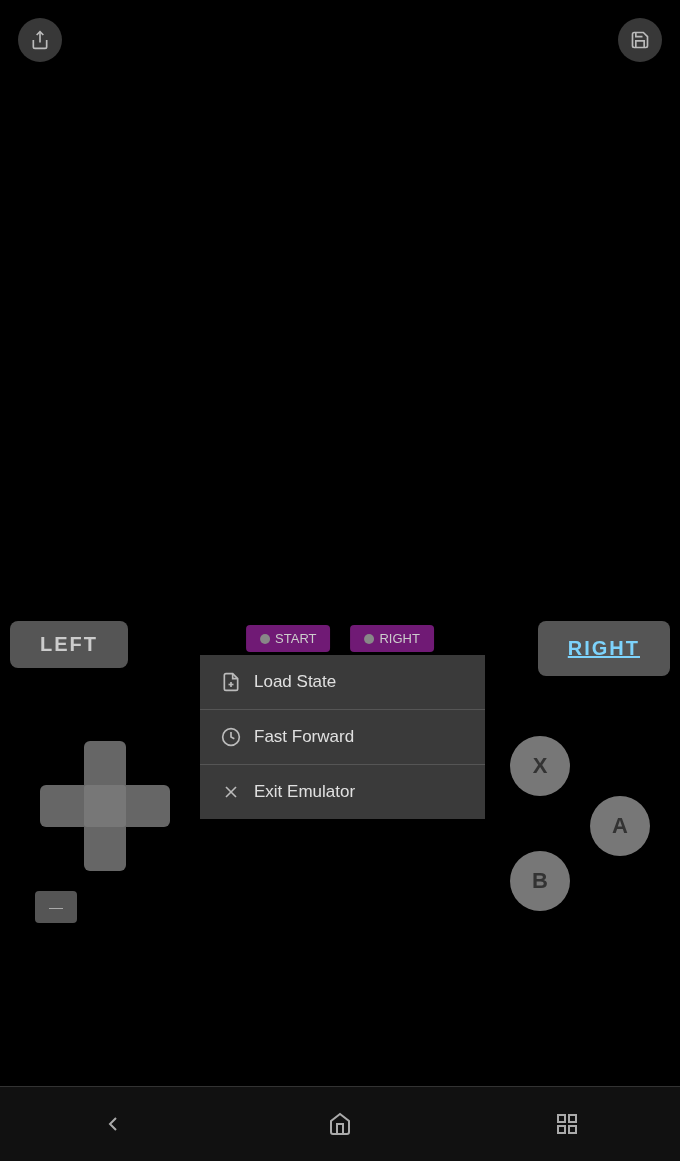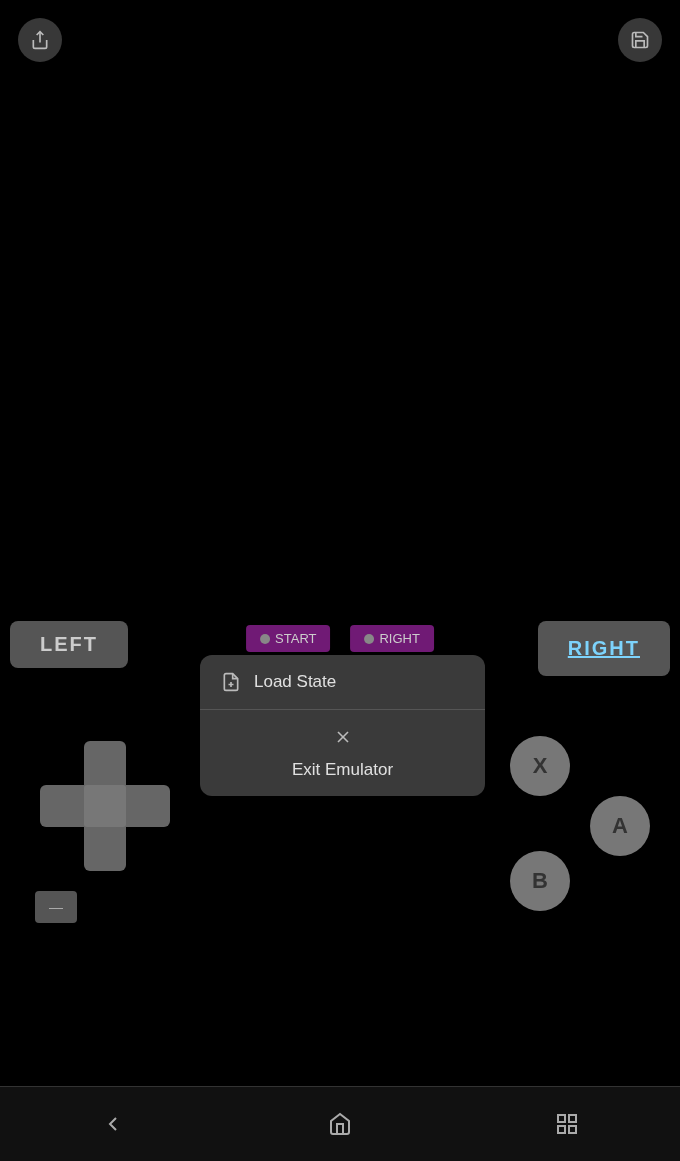--- a/index.html
+++ b/index.html
@@ -206,37 +206,36 @@
       justify-content: center;
     }
 
     
     .menu-overlay {
       position: absolute;
       left: 200px;
       top: 655px;
       width: 285px;
       background: #3a3a3a;
-      border-radius: 12px;
+      border-radius: 0;
       z-index: 100;
       overflow: hidden;
     }
     .menu-item {
       display: flex;
       align-items: center;
       gap: 12px;
       padding: 16px 20px;
       border-bottom: 1px solid #555;
       cursor: pointer;
       color: #e0e0e0;
       font-size: 17px;
     }
     .menu-item:last-child {
       border-bottom: none;
-      flex-direction: column;
     }
     .menu-item.highlighted {
       background: rgba(255,255,255,0.08);
     }
     .menu-icon {
       width: 22px;
       height: 22px;
       display: flex;
       align-items: center;
       justify-content: center;
@@ -347,20 +346,29 @@
         <path d="M14 2H6a2 2 0 00-2 2v16a2 2 0 002 2h12a2 2 0 002-2V8z"></path>
         <polyline points="14 2 14 8 20 8"></polyline>
         <line x1="12" y1="18" x2="12" y2="12"></line>
         <line x1="9" y1="15" x2="15" y2="15"></line>
       </svg>
     </span>
     <span>Load State</span>
   </div>
 
 
+  <div class="menu-item">
+    <span class="menu-icon">
+      <svg width="20" height="20" viewBox="0 0 24 24" fill="none" stroke="#bbb" stroke-width="2">
+        <circle cx="12" cy="12" r="10"></circle>
+        <polyline points="12 6 12 12 16 14"></polyline>
+      </svg>
+    </span>
+    <span>Fast Forward</span>
+  </div>
 
 
 
 
 
   <div class="menu-item">
     <span class="menu-icon">
       <svg width="20" height="20" viewBox="0 0 24 24" fill="none" stroke="#bbb" stroke-width="2">
         <line x1="18" y1="6" x2="6" y2="18"></line>
         <line x1="6" y1="6" x2="18" y2="18"></line>

